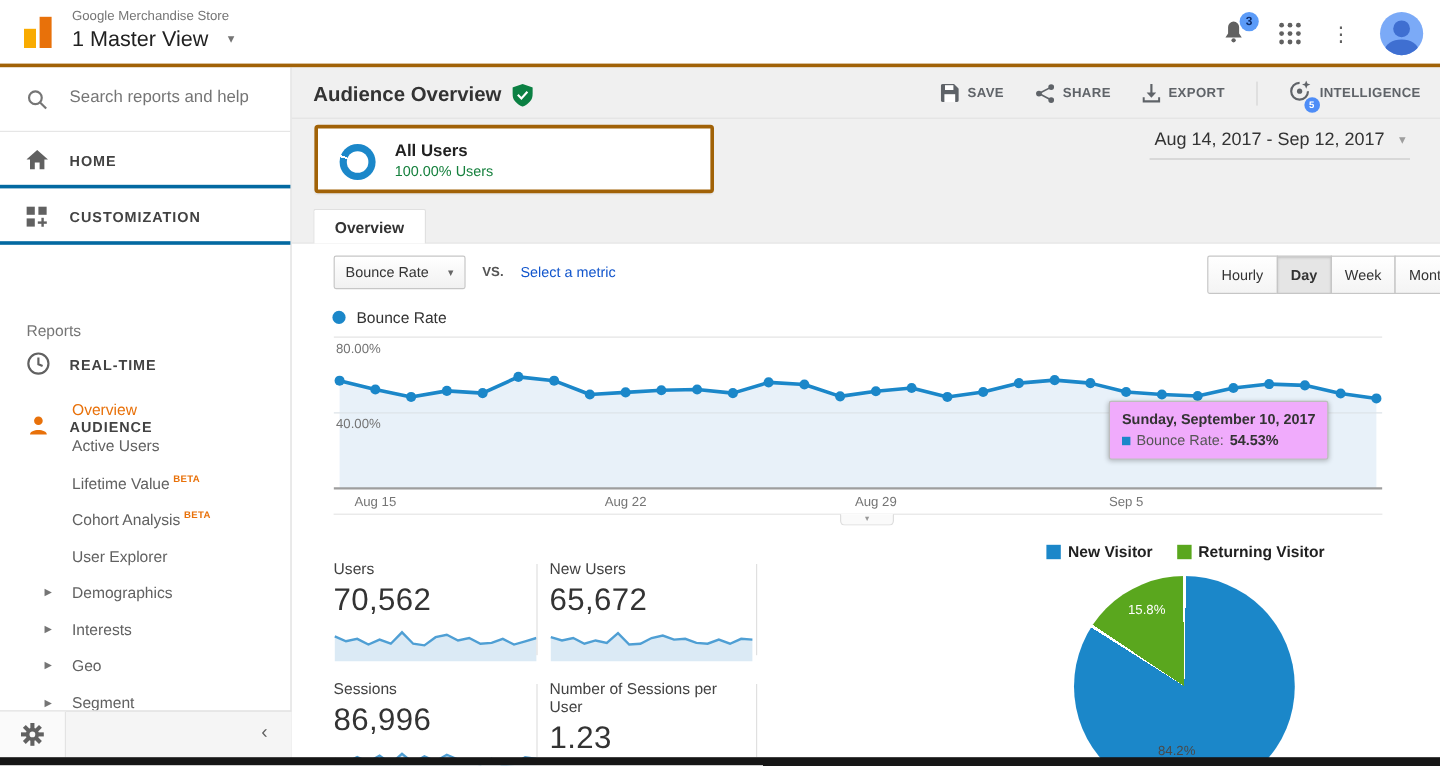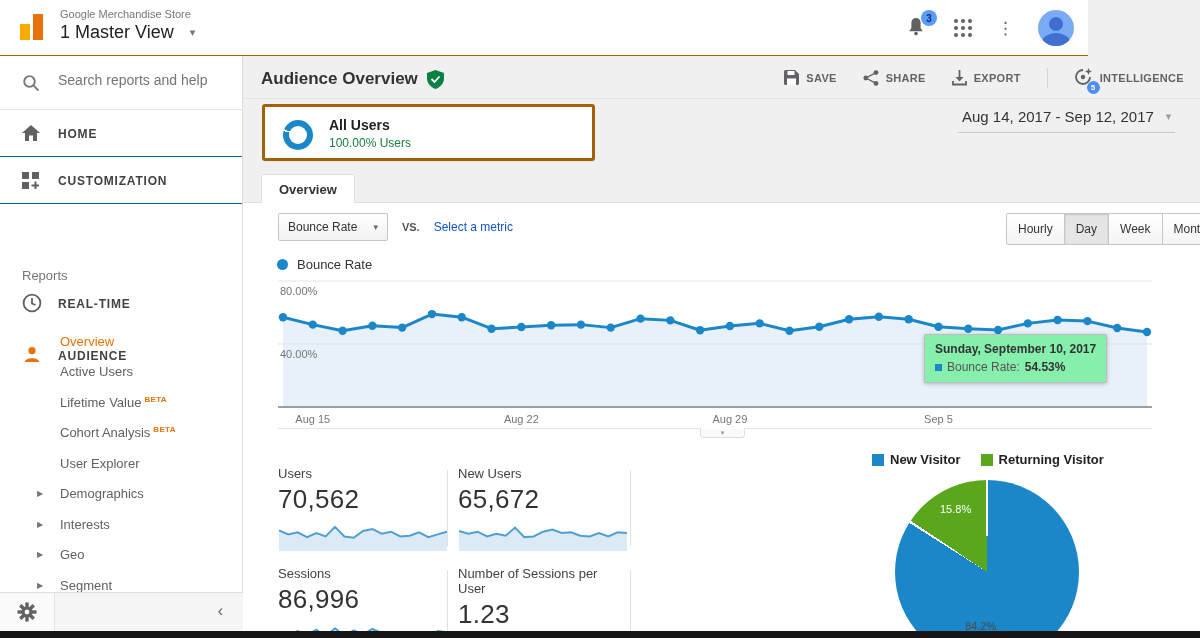--- a/index.html
+++ b/index.html
@@ -1,41 +1,41 @@
 <!DOCTYPE html>
 <html><head>
 <meta charset="utf-8">
 <style>
   * { margin:0; padding:0; box-sizing:border-box; }
   html,body { background:#e9e9e9; }
   body { font-family:"Liberation Sans", sans-serif; }
   .app { position:relative; width:1200px; height:638px; background:#f0f0f0; overflow:hidden; margin:0 auto; }
 
   
-  .topbar { position:absolute; left:0; top:0; width:1088px; height:56px; background:#fff; border-bottom:1px solid #a16207; z-index:30; }
+  .topbar { position:absolute; left:0; top:0; width:1200px; height:56px; background:#fff; border-bottom:3px solid #a16207; z-index:30; }
   .logo { position:absolute; left:18px; top:13px; width:30px; height:28px; }
   .logo .bar-y { position:absolute; left:2px; bottom:1px; width:10px; height:16px; background:#f9ab00; }
   .logo .bar-o { position:absolute; left:15px; bottom:1px; width:10px; height:26px; background:#e8710a; }
   .account-label { position:absolute; left:60px; top:8px; font-size:11px; color:#757575; }
   .view-name { position:absolute; left:60px; top:22px; font-size:18px; color:#212121; display:flex; align-items:center; }
   .view-name .caret { font-size:11px; color:#757575; margin-left:16px; }
   .top-icons { position:absolute; right:14px; top:0; height:56px; display:flex; align-items:center; gap:24px; }
   .bell-wrap { position:relative; width:24px; height:24px; }
   .badge { position:absolute; top:-6px; right:-8px; min-width:16px; height:16px; border-radius:50%; background:#5b9bf8; color:#0d2d6b; font-size:10px; font-weight:bold; display:flex; align-items:center; justify-content:center; }
   .kebab { font-size:17px; color:#616161; letter-spacing:0; line-height:1; }
   .avatar { width:36px; height:36px; border-radius:50%; background:#7baaf7; overflow:hidden; position:relative; }
   .avatar .head { position:absolute; left:11px; top:7px; width:14px; height:14px; border-radius:50%; background:#3f6fd1; }
   .avatar .body { position:absolute; left:4px; top:23px; width:28px; height:18px; border-radius:50%; background:#3f6fd1; }
 
   
   .sidebar { position:absolute; left:0; top:56px; width:243px; bottom:0; background:#fff; border-right:1px solid #ddd; z-index:20; }
   .search-row { position:relative; height:54px; border-bottom:1px solid #e6e6e6; }
   .search-row svg { position:absolute; left:22px; top:18px; }
   .search-row input { position:absolute; left:58px; top:16px; width:170px; border:none; outline:none; font-size:14px; color:#757575; font-family:"Liberation Sans",sans-serif; background:transparent; }
-  .nav-row { position:relative; height:47px; border-bottom:1px solid #0369a1; }
+  .nav-row { position:relative; height:47px; border-bottom:3px solid #0369a1; }
   .nav-row svg { position:absolute; left:22px; top:15px; }
   .nav-row .nav-label { position:absolute; left:58px; top:17px; font-size:12px; font-weight:bold; letter-spacing:.8px; color:#424242; }
   .reports-label { position:absolute; left:22px; top:212px; font-size:13px; color:#757575; }
   .report-row { position:absolute; left:0; width:100%; height:30px; }
   .report-row svg { position:absolute; left:22px; top:5px; }
   .report-row .nav-label { position:absolute; left:58px; top:9px; font-size:12px; font-weight:bold; letter-spacing:.8px; color:#424242; }
   .sub-item { position:absolute; left:0; width:100%; height:28px; font-size:13px; color:#616161; }
   .sub-item .lbl { position:absolute; left:60px; top:6px; }
   .sub-item.active .lbl { color:#e8710a; }
   .sub-item .expander { position:absolute; left:37px; top:9px; font-size:8px; color:#757575; }
@@ -70,32 +70,32 @@
 
   .metric-controls { position:absolute; left:278px; top:213px; display:flex; align-items:center; gap:14px; z-index:7; }
   .select-btn { display:flex; align-items:center; border:1px solid #c6c6c6; border-radius:2px; background:linear-gradient(#fff,#f1f1f1); padding:6px 9px; font-size:12px; color:#333; cursor:pointer; }
   .select-btn .caret { font-size:9px; color:#666; margin-left:16px; }
   .vs-label { font-size:11px; font-weight:bold; color:#555; }
   .metric-link { font-size:12px; color:#1155cc; cursor:pointer; }
   .granularity { position:absolute; left:1006px; top:213px; display:flex; z-index:7; }
   .gran-btn { padding:8px 11px; font-size:12px; color:#333; border:1px solid #c6c6c6; background:linear-gradient(#fff,#f4f4f4); margin-left:-1px; cursor:pointer; }
   .gran-btn:first-child { border-radius:2px 0 0 2px; margin-left:0; }
   .gran-btn:last-child { border-radius:0 2px 2px 0; }
-  .gran-btn.active { background:#e5e5e5; box-shadow:inset 0 1px 2px rgba(0,0,0,.15); font-weight:normal; }
+  .gran-btn.active { background:#e5e5e5; box-shadow:inset 0 1px 2px rgba(0,0,0,.15); font-weight:bold; }
 
   .chart-legend { position:absolute; left:277px; top:257px; display:flex; align-items:center; gap:9px; z-index:7; }
   .legend-dot { width:11px; height:11px; border-radius:50%; background:#1b87c9; }
   .chart-legend .lbl { font-size:13px; color:#333; }
   .ytick { position:absolute; font-size:11px; color:#757575; z-index:7; }
   #main-chart { position:absolute; left:278px; top:275px; z-index:5; }
   .xtick { position:absolute; top:413px; transform:translateX(-50%); font-size:11px; color:#757575; z-index:6; }
   .chart-bottom-line { position:absolute; left:278px; top:428px; width:874px; height:1px; background:#e5e5e5; z-index:5; }
   .pull-tab { position:absolute; left:700px; top:428px; width:45px; height:10px; background:#fafafa; border:1px solid #ddd; border-top:1px solid #fff; border-radius:0 0 4px 4px; text-align:center; font-size:7px; color:#999; line-height:8px; z-index:6; cursor:pointer; }
 
-  .tooltip { position:absolute; left:924px; top:334px; background:#86efac; border:1px solid #bdbdbd; border-radius:2px; box-shadow:0 1px 4px rgba(0,0,0,.25); padding:7px 10px 8px 10px; z-index:10; }
+  .tooltip { position:absolute; left:924px; top:334px; background:#f0abfc; border:1px solid #bdbdbd; border-radius:2px; box-shadow:0 1px 4px rgba(0,0,0,.25); padding:7px 10px 8px 10px; z-index:10; }
   .tooltip .tt-title { font-size:12px; font-weight:bold; color:#333; margin-bottom:4px; }
   .tt-row { display:flex; align-items:center; gap:5px; font-size:12px; color:#555; }
   .tt-sq { width:7px; height:7px; background:#1b87c9; }
   .tt-val { font-weight:bold; color:#333; }
 
   .metric-card { position:absolute; width:170px; z-index:6; }
   .metric-label { font-size:13px; color:#424242; }
   .metric-value { font-size:26px; color:#333; margin-top:3px; letter-spacing:.3px; }
   .metric-card svg { margin-top:3px; display:block; }
   .v-div { position:absolute; width:1px; background:#e0e0e0; z-index:6; }

